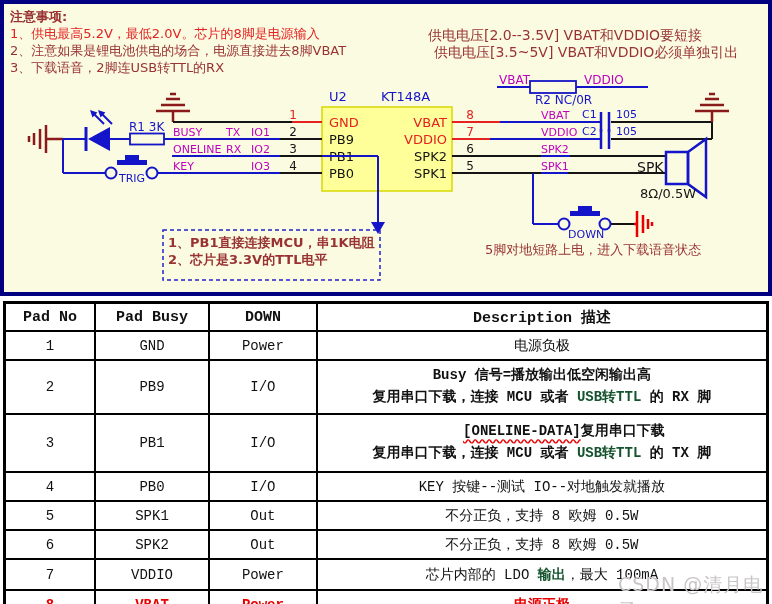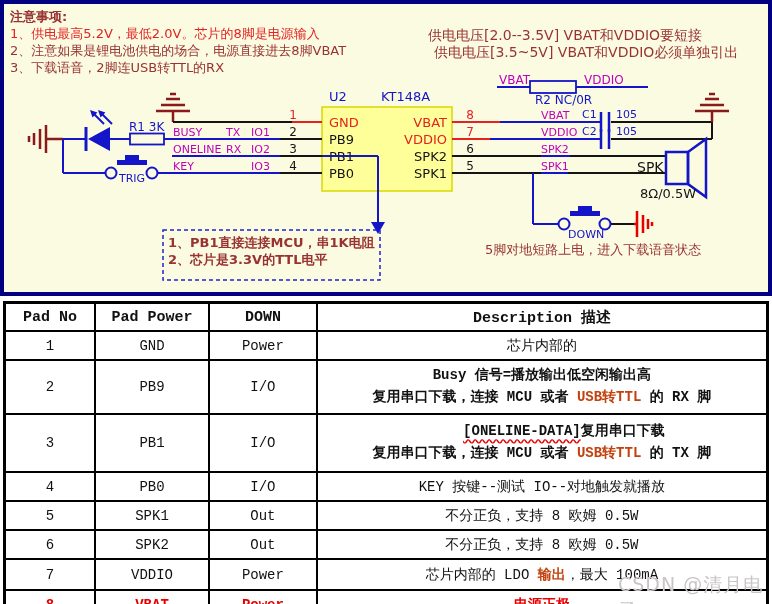--- a/index.html
+++ b/index.html
@@ -32,21 +32,21 @@
   .pintable th,.pintable td{
     border:2px solid #000;text-align:center;vertical-align:middle;
     padding:1px 2px;color:#111;
   }
   .pintable th{font-size:15px;font-weight:bold;height:24px;}
   .pintable td{font-size:14px;}
   .c1{width:89px;}.c2{width:112px;}.c3{width:106px;}.c4{width:443px;}
   .h25 td{height:25px;}.h50 td{height:50px;}.h54 td{height:54px;}.h27 td{height:27px;}
   .dline{display:block;line-height:1.55;font-weight:bold;}
   .b{font-weight:bold;}
-  .red{color:#c2410c;font-weight:bold;}
+  .red{color:#14532d;font-weight:bold;}
   .row-red td{color:#e80000;font-weight:bold;}
   .wavy{text-decoration:underline;text-decoration-style:wavy;text-decoration-color:#e80000;text-underline-offset:3px;margin-left:44px;}
   
   .wm{
     position:absolute;left:618px;top:572px;
     font-size:19px;color:#c9c5c5;letter-spacing:1px;
     font-family:"DejaVu Sans",sans-serif;pointer-events:none;
   }
 </style>
 </head>
@@ -253,31 +253,31 @@
 <table class="pintable">
   <colgroup>
       <col class="c1">
       <col class="c2">
       <col class="c3">
       <col class="c4">
     </colgroup>
   <thead>
     <tr>
       <th>Pad No</th>
-      <th>Pad Power</th>
+      <th>Pad Busy</th>
       <th>DOWN</th>
       <th>Description 描述</th>
     </tr>
   </thead>
   <tbody>
     <tr class="h25">
       <td>1</td>
       <td>GND</td>
       <td>Power</td>
-      <td>芯片内部的</td>
+      <td>电源负极</td>
     </tr>
     <tr class="h50">
       <td>2</td>
       <td>PB9</td>
       <td>I/O</td>
       <td>
         <span class="dline">Busy 信号=播放输出低空闲输出高</span>
         <span class="dline b"><span>复用串口下载，连接 MCU 或者 </span><span class="red">USB转TTL</span><span> 的 RX 脚</span></span>
       </td>
     </tr>

